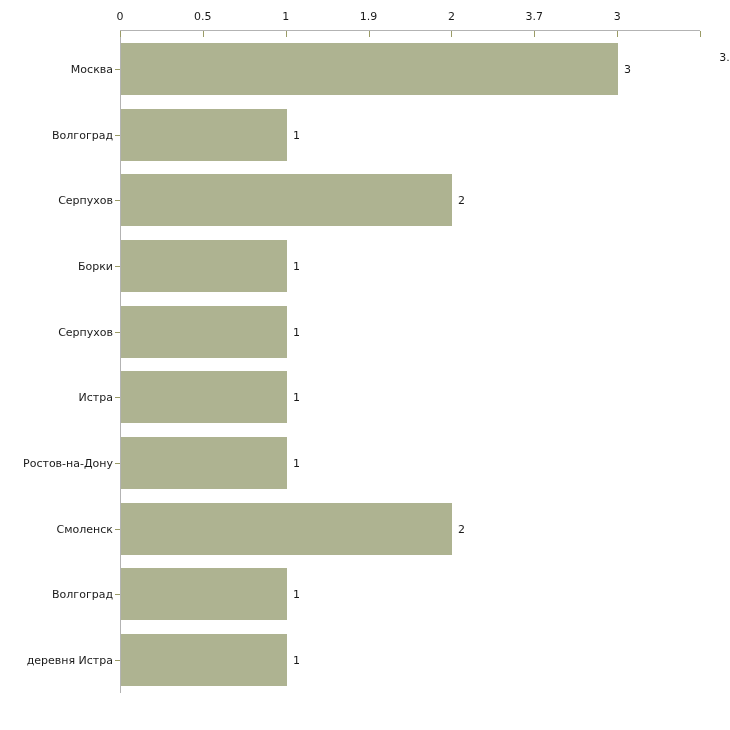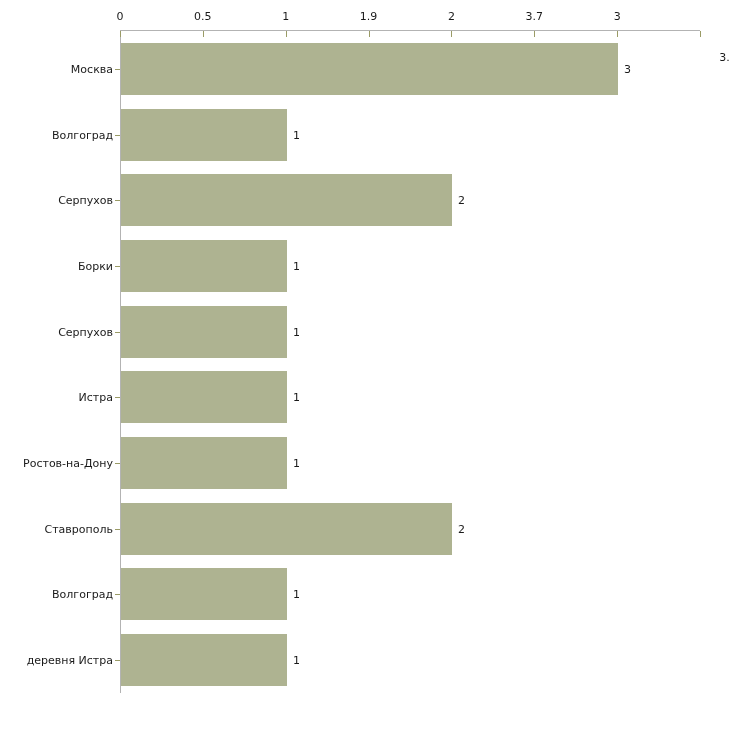--- a/index.html
+++ b/index.html
@@ -151,21 +151,21 @@
       <div class="y-tick" style="top: 397px;"></div>
       <div class="y-label-holder" style="top: 397px;">
         <div class="y-tick-label">Истра</div>
       </div>
       <div class="y-tick" style="top: 463px;"></div>
       <div class="y-label-holder" style="top: 463px;">
         <div class="y-tick-label">Ростов-на-Дону</div>
       </div>
       <div class="y-tick" style="top: 529px;"></div>
       <div class="y-label-holder" style="top: 529px;">
-        <div class="y-tick-label">Ставрополь</div>
+        <div class="y-tick-label">Смоленск</div>
       </div>
       <div class="y-tick" style="top: 594px;"></div>
       <div class="y-label-holder" style="top: 594px;">
         <div class="y-tick-label">Волгоград</div>
       </div>
       <div class="y-tick" style="top: 660px;"></div>
       <div class="y-label-holder" style="top: 660px;">
         <div class="y-tick-label">деревня Истра</div>
       </div>
     </div>

